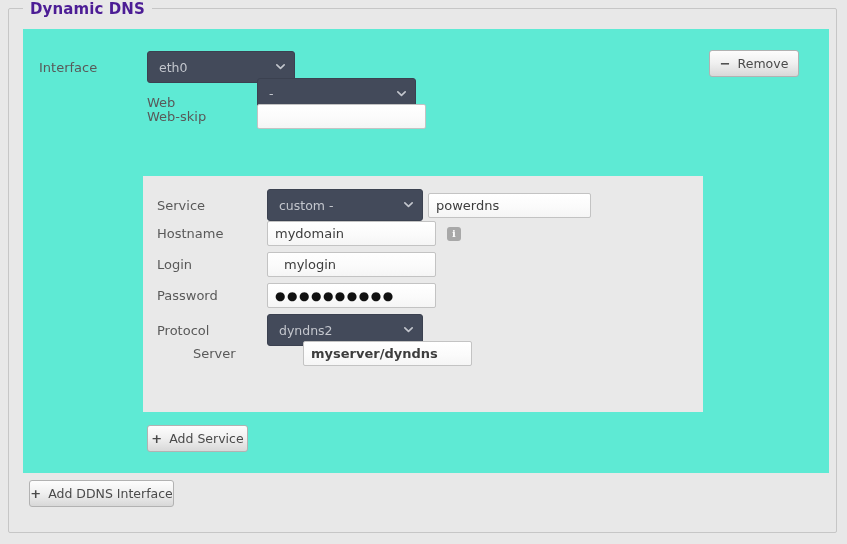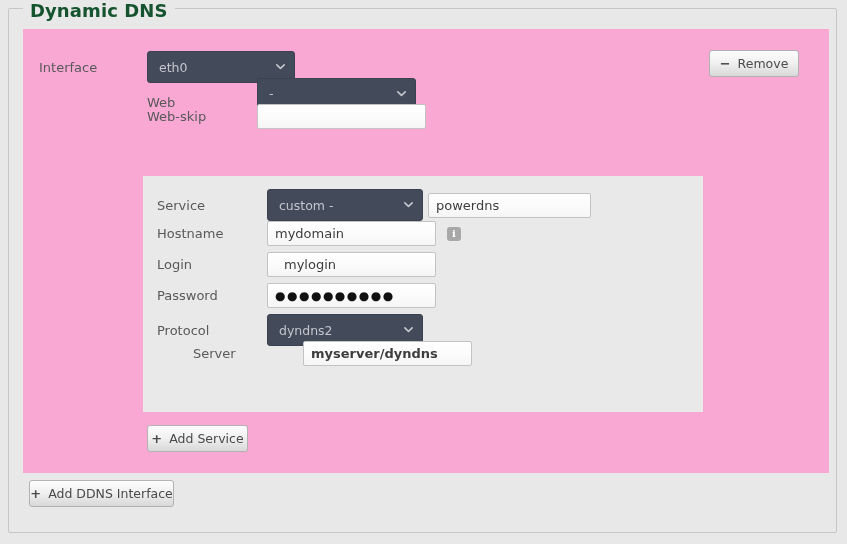--- a/index.html
+++ b/index.html
@@ -27,35 +27,35 @@
     border: 1px solid #c6c6c6;
     border-radius: 2px;
     background: transparent;
   }
   .legend {
     position: absolute;
     left: 14px;
     top: -9px;
     padding: 0 7px;
     background: #e8e8e8;
-    font-size: 18px;
+    font-size: 15px;
     font-weight: bold;
-    color: #14532d;
+    color: #4c1d95;
     letter-spacing: .1px;
     white-space: nowrap;
   }
 
   
   .iface-panel {
     position: absolute;
     left: 14px;
     top: 20px;
     width: 806px;
     height: 444px;
-    background: #f9a8d4;
+    background: #5eead4;
     box-sizing: border-box;
   }
 
   .row {
     position: absolute;
     display: flex;
     align-items: center;
   }
   .label {
     color: #595959;

